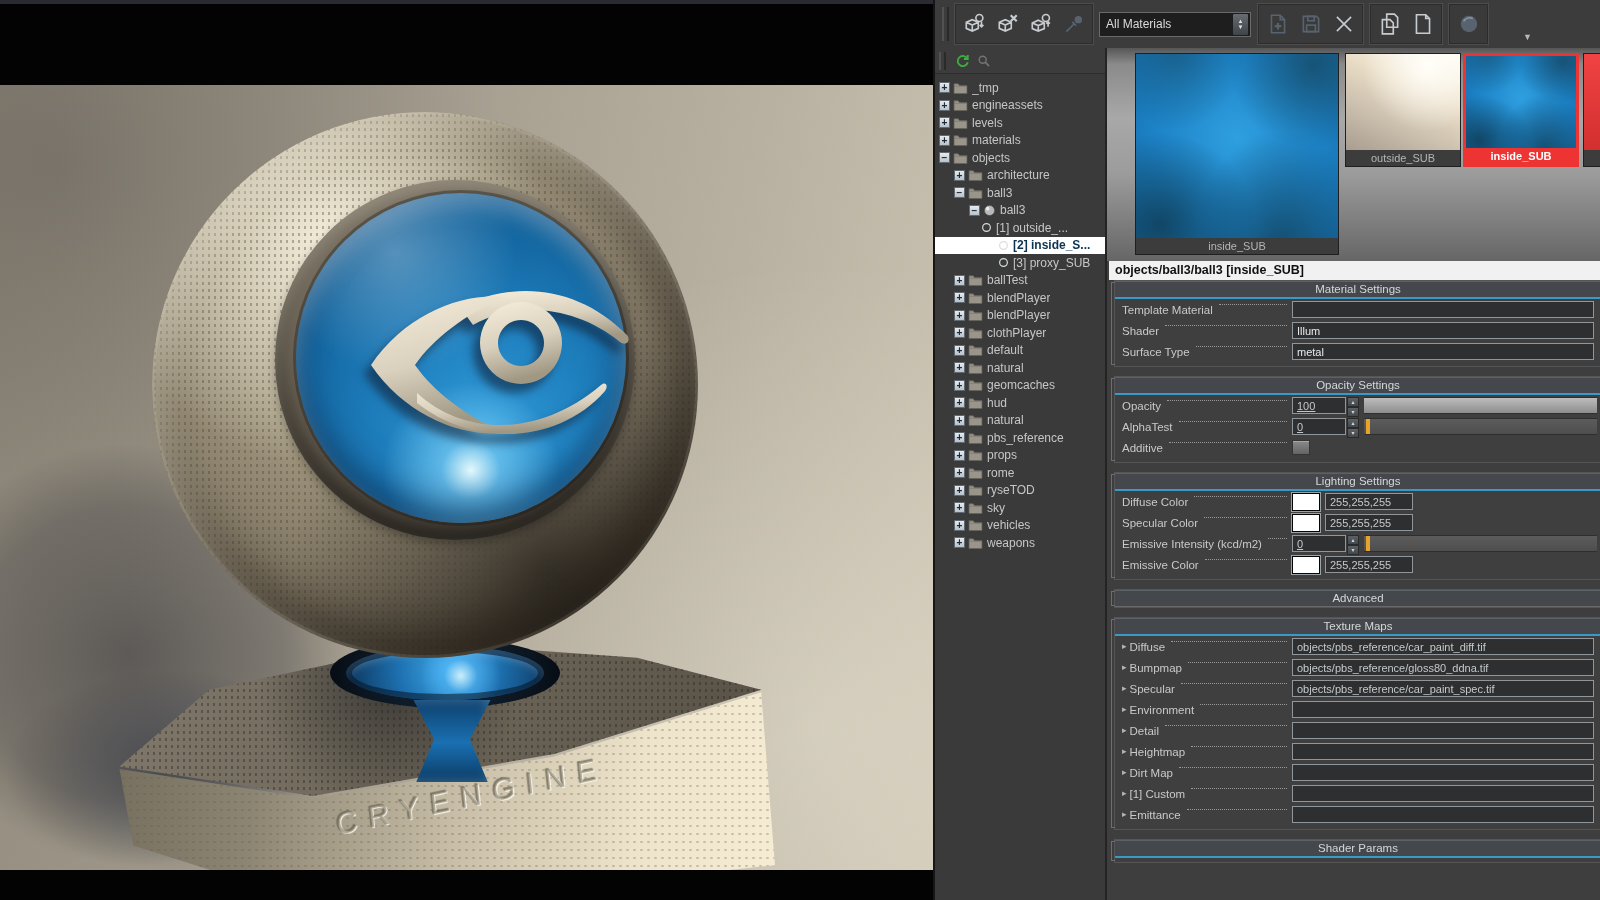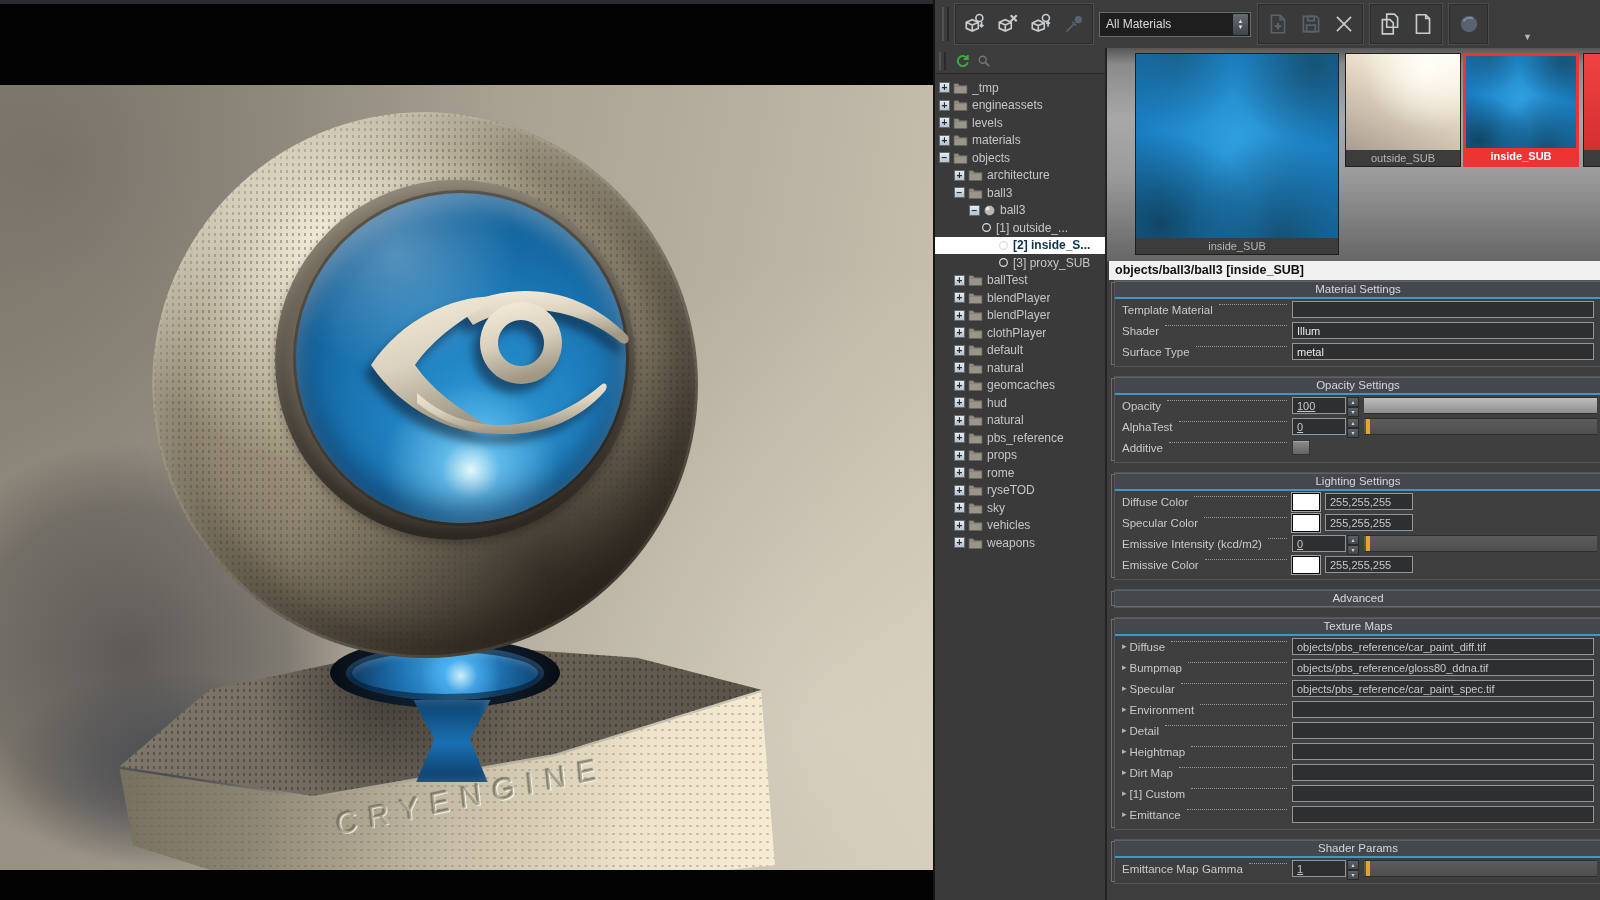--- a/index.html
+++ b/index.html
@@ -775,29 +775,15 @@
           <div class="labelzone">
             <span class="tri">▸</span>
             <span class="lbl">Emittance</span>
             <span class="leader"></span>
           </div>
           <div class="field grow"></div>
         </div>
       </section>
       <section class="section">
         <div class="section-header">Shader Params</div>
-        <div class="prow">
-          <div class="labelzone">
-            <span class="lbl">Emittance Map Gamma</span>
-            <span class="leader"></span>
-          </div>
-          <div class="field spin">1</div>
-          <span class="spin-arr">
-            <i>▴</i>
-            <i>▾</i>
-          </span>
-          <div class="track dark">
-            <span class="marker"></span>
-          </div>
-        </div>
       </section>
     </div>
 </div>
 
 </body></html>

